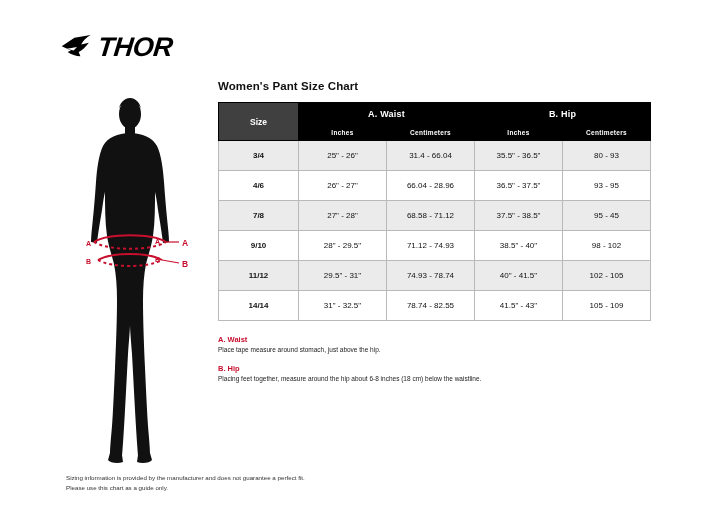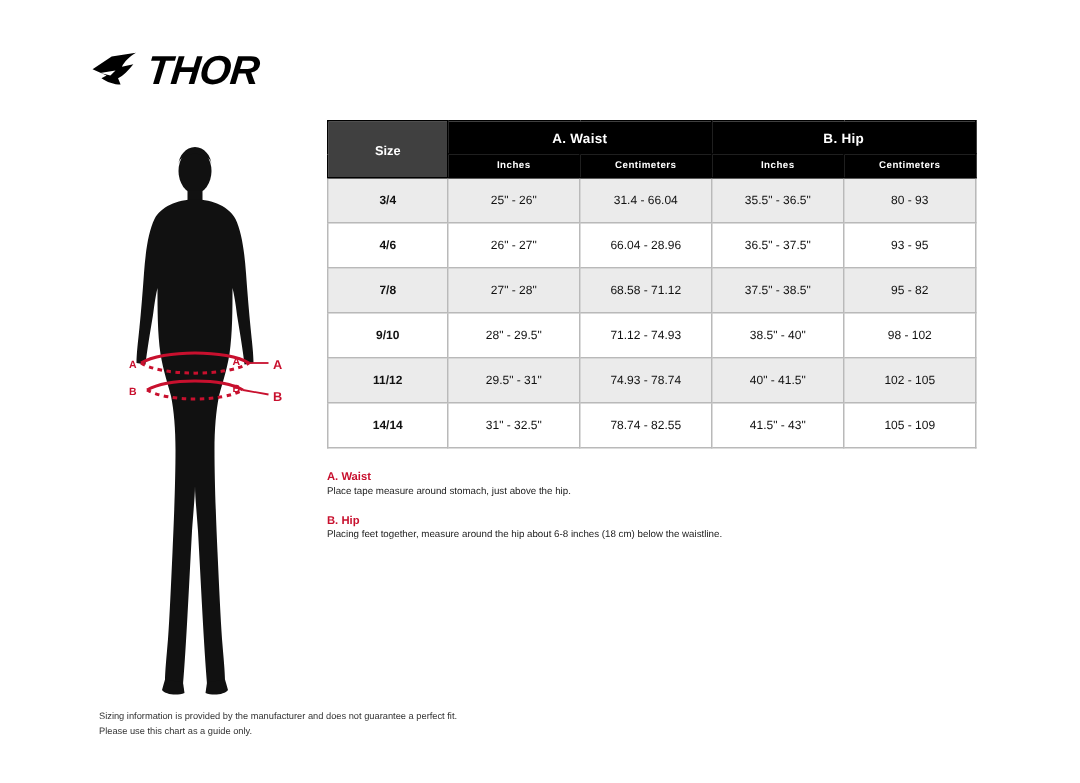--- a/index.html
+++ b/index.html
@@ -241,20 +241,21 @@
 
     <span class="meas-label meas-a">A</span>
     <span class="meas-label meas-b">B</span>
     <span class="meas-label meas-a-small">A</span>
     <span class="meas-label meas-b-small">B</span>
     <span class="meas-label meas-a-small2">A</span>
     <span class="meas-label meas-b-small2">B</span>
   </div>
 
   <div class="content">
+    <div class="chart-title">Women's Pant Size Chart</div>
 
     <table class="size-chart">
       <colgroup>
         <col style="width:80px">
         <col style="width:88px">
         <col style="width:88px">
         <col style="width:88px">
         <col style="width:88px">
       </colgroup>
       <thead>
@@ -283,21 +284,21 @@
           <td class="val-cell">26" - 27"</td>
           <td class="val-cell">66.04 - 28.96</td>
           <td class="val-cell">36.5" - 37.5"</td>
           <td class="val-cell">93 - 95</td>
         </tr>
         <tr class="alt">
           <td class="size-cell">7/8</td>
           <td class="val-cell">27" - 28"</td>
           <td class="val-cell">68.58 - 71.12</td>
           <td class="val-cell">37.5" - 38.5"</td>
-          <td class="val-cell">95 - 82</td>
+          <td class="val-cell">95 - 45</td>
         </tr>
         <tr class="plain">
           <td class="size-cell">9/10</td>
           <td class="val-cell">28" - 29.5"</td>
           <td class="val-cell">71.12 - 74.93</td>
           <td class="val-cell">38.5" - 40"</td>
           <td class="val-cell">98 - 102</td>
         </tr>
         <tr class="alt">
           <td class="size-cell">11/12</td>

